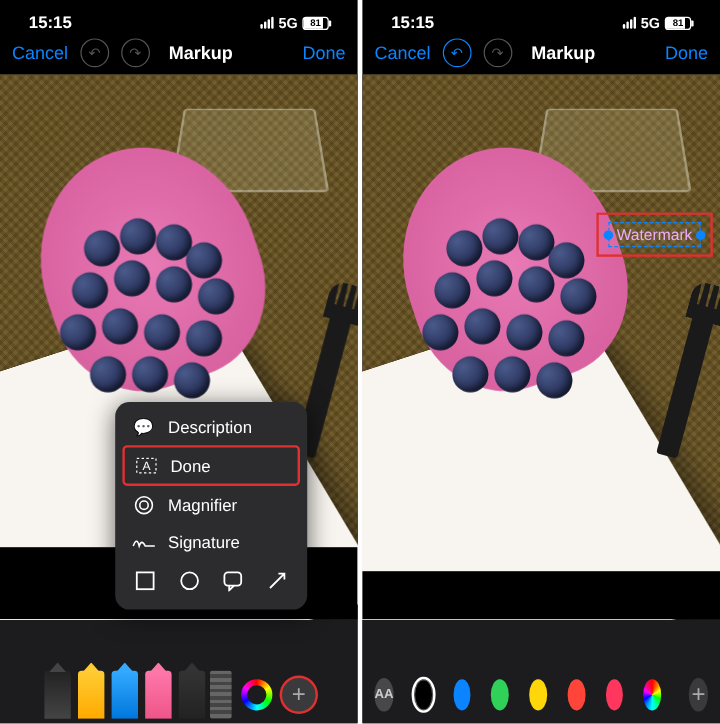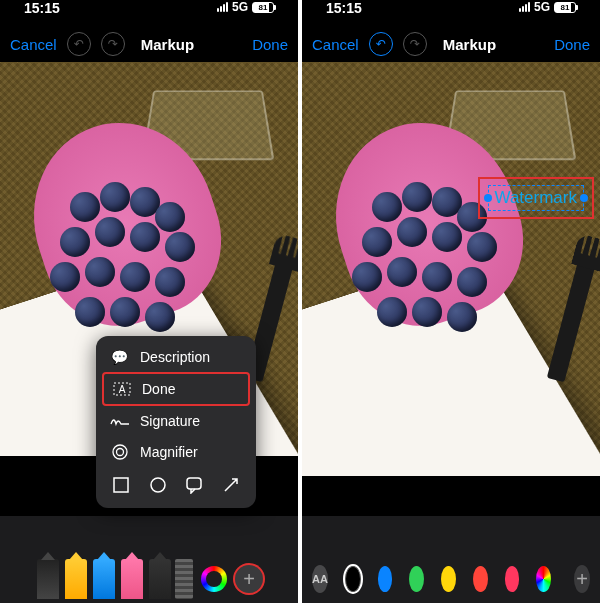--- a/index.html
+++ b/index.html
@@ -1,18 +1,18 @@
 <!DOCTYPE html>
 <html><head>
 <meta charset="utf-8">
 <style>
   *{margin:0;padding:0;box-sizing:border-box}
   body{background:#fff;font-family:-apple-system,BlinkMacSystemFont,sans-serif;width:600px;height:603px;display:flex;gap:4px}
   .phone{position:relative;width:298px;height:603px;background:#000;overflow:hidden}
-  .status-bar{height:26px;display:flex;align-items:flex-start;justify-content:space-between;padding:0 24px;color:#fff;font-size:14px;font-weight:600}
+  .status-bar{height:26px;display:flex;align-items:flex-end;justify-content:space-between;padding:0 24px;color:#fff;font-size:14px;font-weight:600}
   .status-right{display:flex;align-items:center;gap:4px;font-size:12px}
   .signal{display:flex;align-items:flex-end;gap:1px}
   .signal span{width:2px;background:#fff;border-radius:1px}
   .signal span:nth-child(1){height:4px}.signal span:nth-child(2){height:6px}.signal span:nth-child(3){height:8px}.signal span:nth-child(4){height:10px}
   .battery{border:1px solid #fff;border-radius:3px;width:22px;height:11px;position:relative;display:flex;align-items:center;font-size:8px;justify-content:center;color:#000;background:linear-gradient(to right,#fff 81%,#000 81%)}
   .battery::after{content:"";position:absolute;right:-3px;width:2px;height:5px;background:#fff;border-radius:0 1px 1px 0}
   .nav{height:36px;display:flex;align-items:center;padding:0 10px;gap:10px}
   .nav-btn{color:#0a84ff;font-size:15px;background:none;border:none}
   .circ-btn{width:24px;height:24px;border:1.5px solid #555;border-radius:50%;display:flex;align-items:center;justify-content:center;color:#555;font-size:12px}
   .circ-btn.active{border-color:#0a84ff;color:#0a84ff}
@@ -51,21 +51,21 @@
   .color-ring{width:26px;height:26px;border-radius:50%;background:conic-gradient(red,yellow,lime,cyan,blue,magenta,red);display:flex;align-items:center;justify-content:center;margin-left:6px}
   .color-ring::after{content:"";width:16px;height:16px;background:#1c1c1e;border-radius:50%}
   .plus-btn{width:28px;height:28px;background:#3a3a3c;border-radius:50%;display:flex;align-items:center;justify-content:center;color:#aaa;font-size:20px;margin-left:6px}
   .plus-hl{box-shadow:0 0 0 2px #e03030}
   .text-toolbar{height:48px;display:flex;align-items:center;gap:17px;padding:0 10px;justify-content:center}
   .aa-btn{width:28px;height:28px;background:#48484a;border-radius:50%;display:flex;align-items:center;justify-content:center;color:#ccc;font-size:11px;font-weight:600}
   .swatch{width:26px;height:26px;border-radius:50%}
   .swatch.sel{box-shadow:0 0 0 2px #fff}
   .rainbow{background:conic-gradient(red,yellow,lime,cyan,blue,magenta,red)}
   .watermark-box{position:absolute;right:6px;top:115px;padding:6px 8px;border:2px solid #e03030}
-  .watermark-inner{border:1px dashed #0a84ff;padding:2px 6px;color:#0ea5e9;font-size:17px;background:rgba(255,255,255,0.05);position:relative}
+  .watermark-inner{border:1px dashed #0a84ff;padding:2px 6px;color:#f0abfc;font-size:13px;background:rgba(255,255,255,0.05);position:relative}
   .handle{width:8px;height:8px;background:#0a84ff;border-radius:50%;position:absolute;top:50%;transform:translateY(-50%)}
   .handle.l{left:-5px}.handle.r{right:-5px}
   .pink-line{position:absolute;right:10px;bottom:30px;width:90px;height:3px;background:linear-gradient(90deg,transparent,#f5a,#f5a);border-radius:2px;transform:rotate(4deg)}
   .black-strip{position:absolute;bottom:0;left:0;right:0;height:60px;background:#000}
   .black-strip2{position:absolute;bottom:0;left:0;right:0;height:40px;background:#000}
 </style>
 </head>
 <body>
 
 <div class="phone">
@@ -123,34 +123,34 @@
         <span class="icn">
             <svg width="18" height="14" viewBox="0 0 18 14">
               <rect x="1" y="1" width="16" height="12" fill="none" stroke="#fff" stroke-dasharray="2 2"></rect>
               <text x="9" y="11" font-size="10" fill="#fff" text-anchor="middle">A</text>
             </svg>
           </span>
         <span>Done</span>
       </div>
       <div class="popup-item">
         <span class="icn">
-            <svg width="20" height="14" viewBox="0 0 20 14">
-              <path d="M1 10 Q4 2 6 10 Q8 4 11 10 L19 10" stroke="#fff" fill="none" stroke-width="1.3"></path>
-            </svg>
-          </span>
-        <span>Signature</span>
-      </div>
-      <div class="popup-item">
-        <span class="icn">
             <svg width="18" height="18" viewBox="0 0 18 18">
               <circle cx="9" cy="9" r="7" stroke="#fff" fill="none" stroke-width="1.3"></circle>
               <circle cx="9" cy="9" r="3.5" stroke="#fff" fill="none" stroke-width="1.3"></circle>
             </svg>
           </span>
         <span>Magnifier</span>
+      </div>
+      <div class="popup-item">
+        <span class="icn">
+            <svg width="20" height="14" viewBox="0 0 20 14">
+              <path d="M1 10 Q4 2 6 10 Q8 4 11 10 L19 10" stroke="#fff" fill="none" stroke-width="1.3"></path>
+            </svg>
+          </span>
+        <span>Signature</span>
       </div>
       <div class="popup-shapes">
         <span><svg class="shp" viewBox="0 0 18 18">
               <rect x="2" y="2" width="14" height="14" stroke="#fff" fill="none" stroke-width="1.5"></rect>
             </svg></span>
         <span><svg class="shp" viewBox="0 0 18 18">
               <circle cx="9" cy="9" r="7" stroke="#fff" fill="none" stroke-width="1.5"></circle>
             </svg></span>
         <span><svg class="shp" viewBox="0 0 18 18">
               <rect x="2" y="2" width="14" height="11" rx="3" stroke="#fff" fill="none" stroke-width="1.5"></rect>

